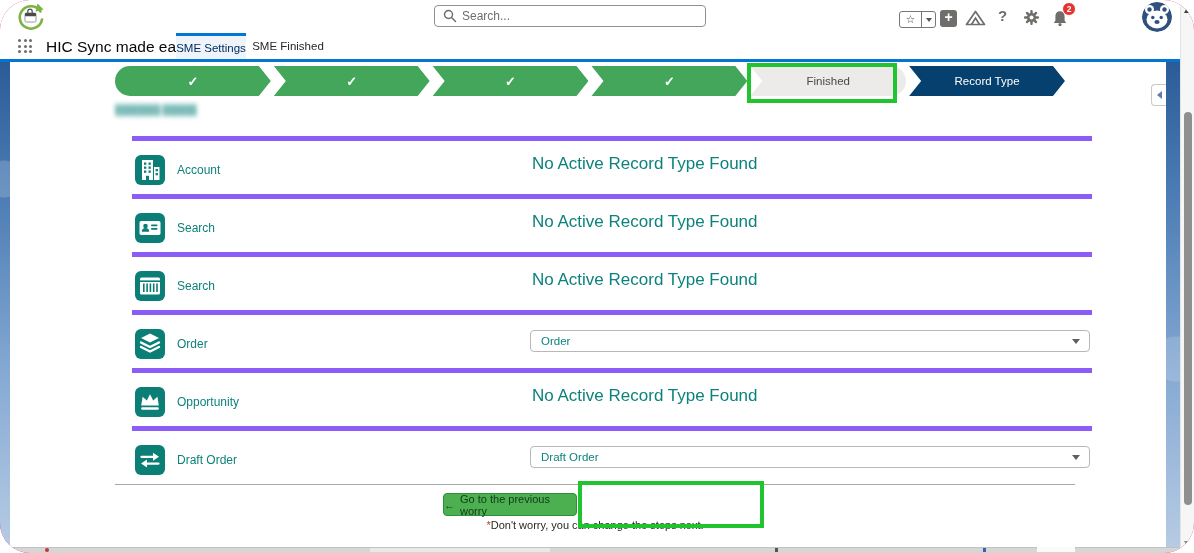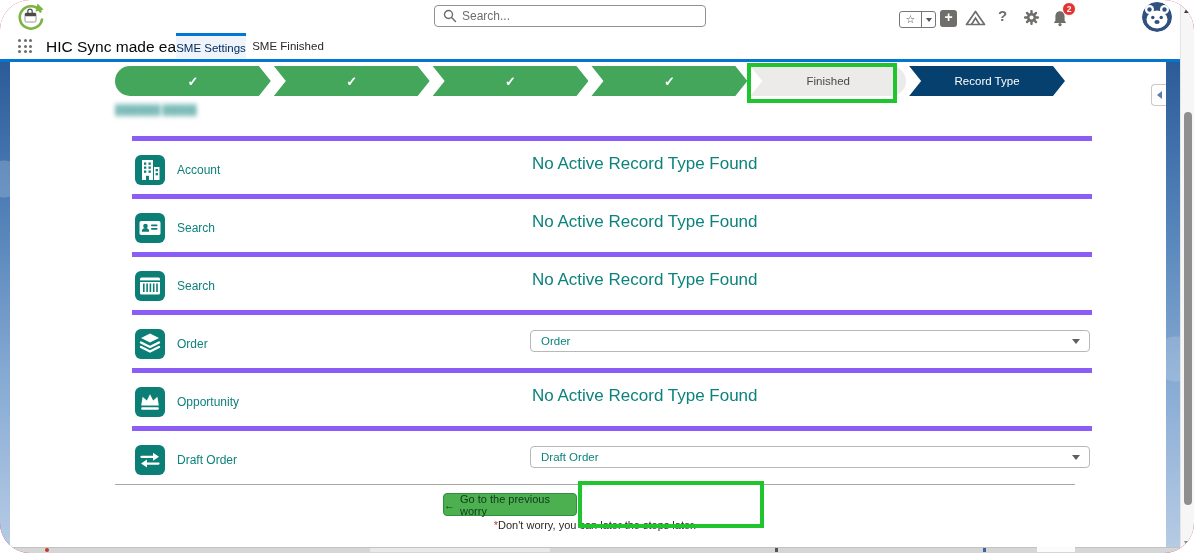--- a/index.html
+++ b/index.html
@@ -331,21 +331,21 @@
 
     <div class="bottom-divider"></div>
 
     <div class="btn btn-prev">
       <span>←</span>
       <span>Go to the previous worry</span>
     </div>
     <div class="annotation ann-next"></div>
 
     <div class="note">
-      <span class="mark">*</span><span>Don't worry, you can later the steps later.</span>
+      <span class="mark">*</span><span>Don't worry, you can change the steps next.</span>
     </div>
 
     <div class="side-toggle">
       <span class="tri-left"></span>
     </div>
   </div>
 
   <div class="scrollbar">
     <div class="sb-up"></div>
     <div class="sb-thumb"></div>

